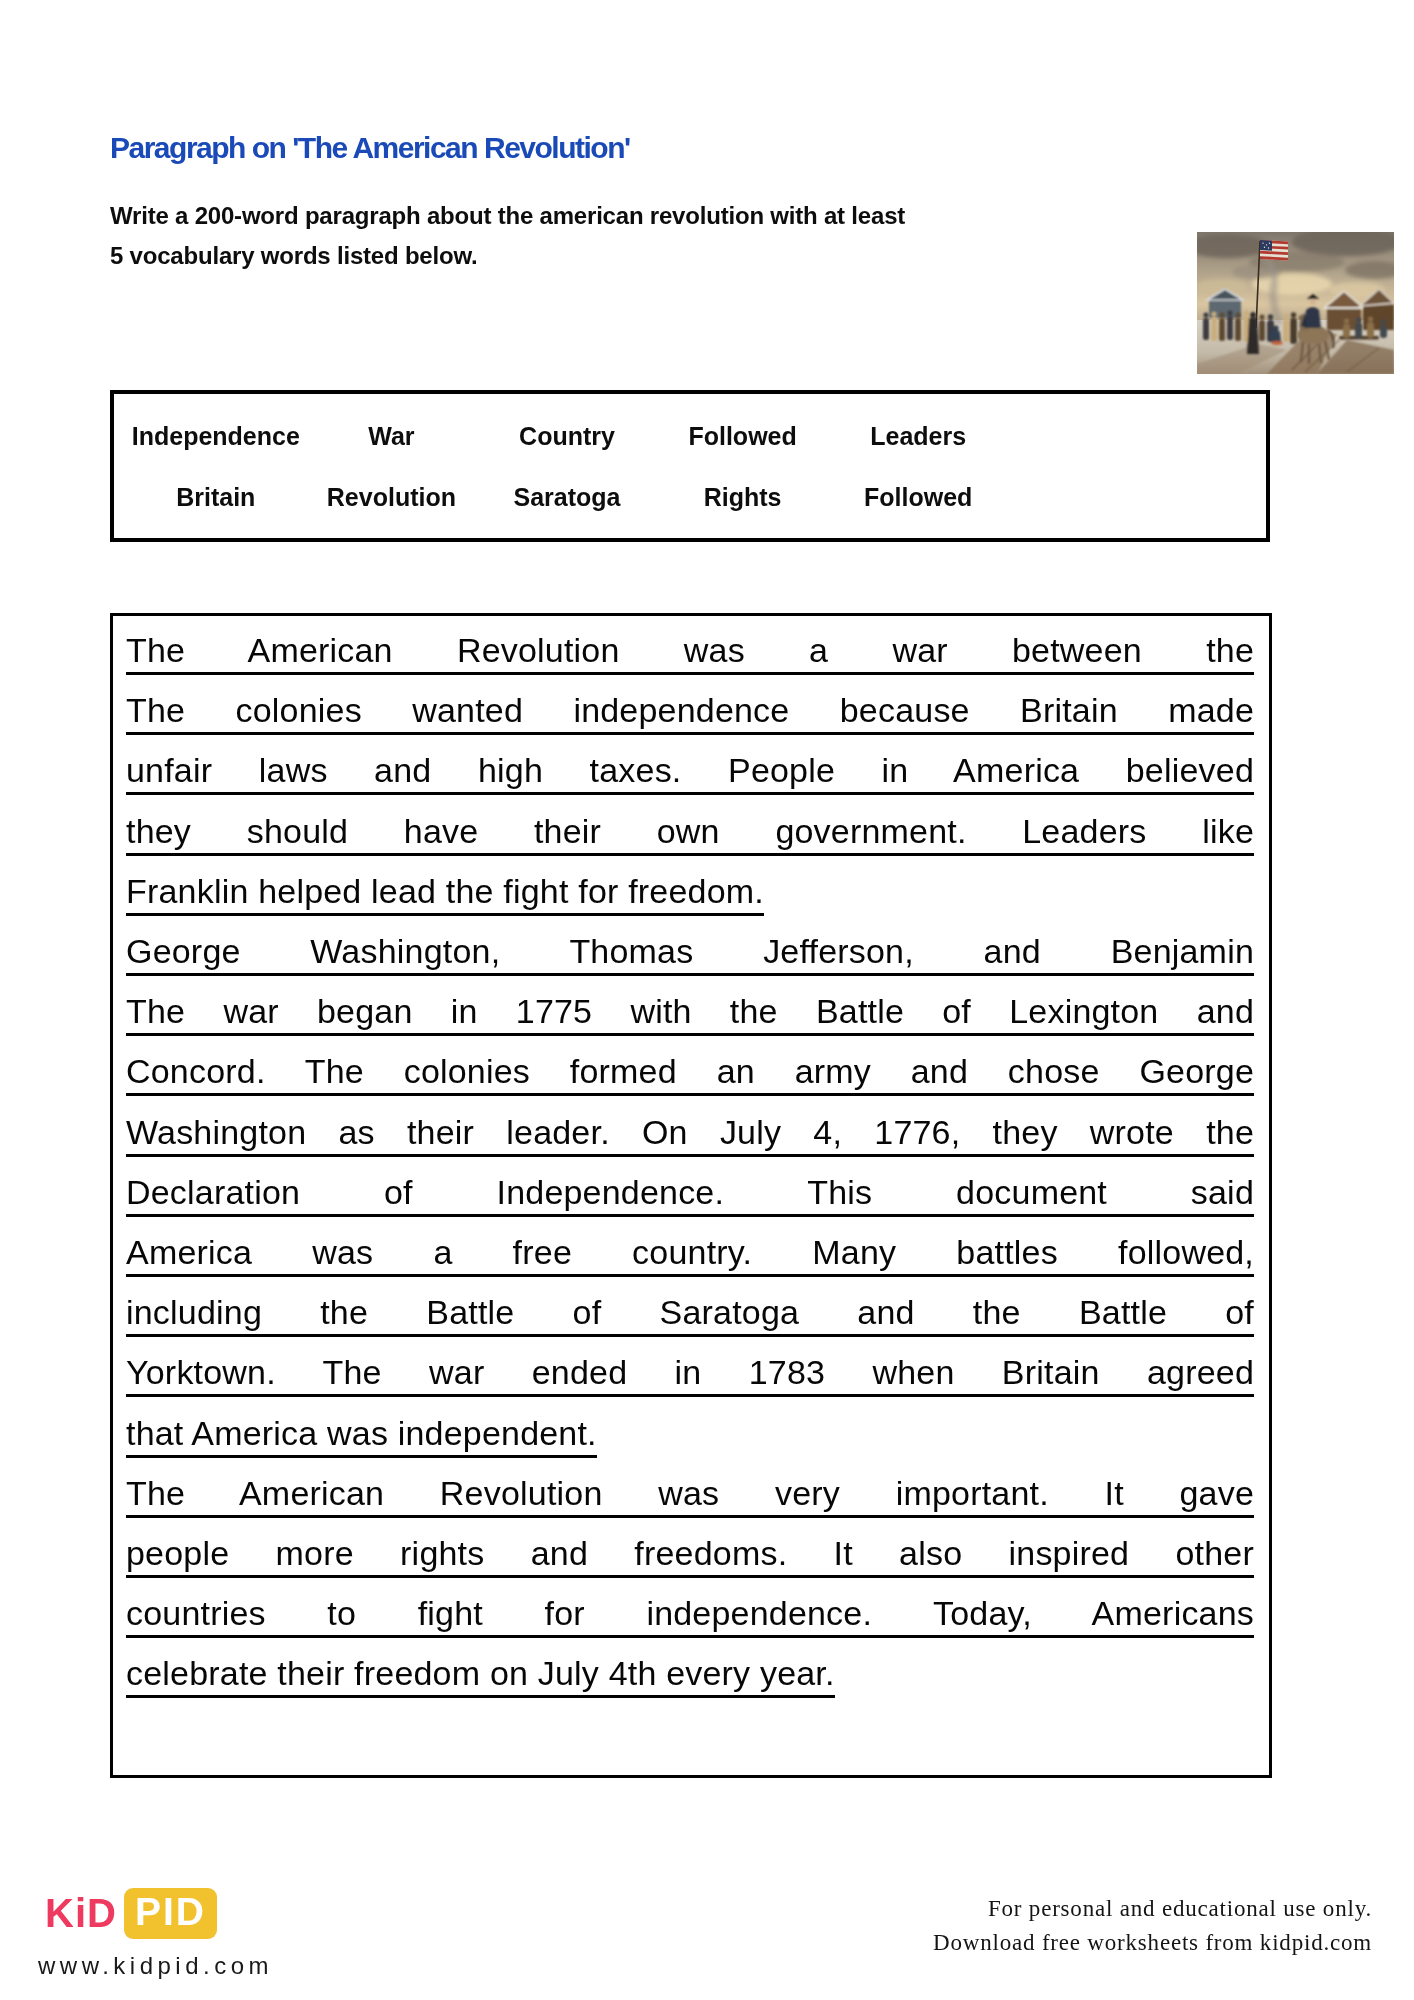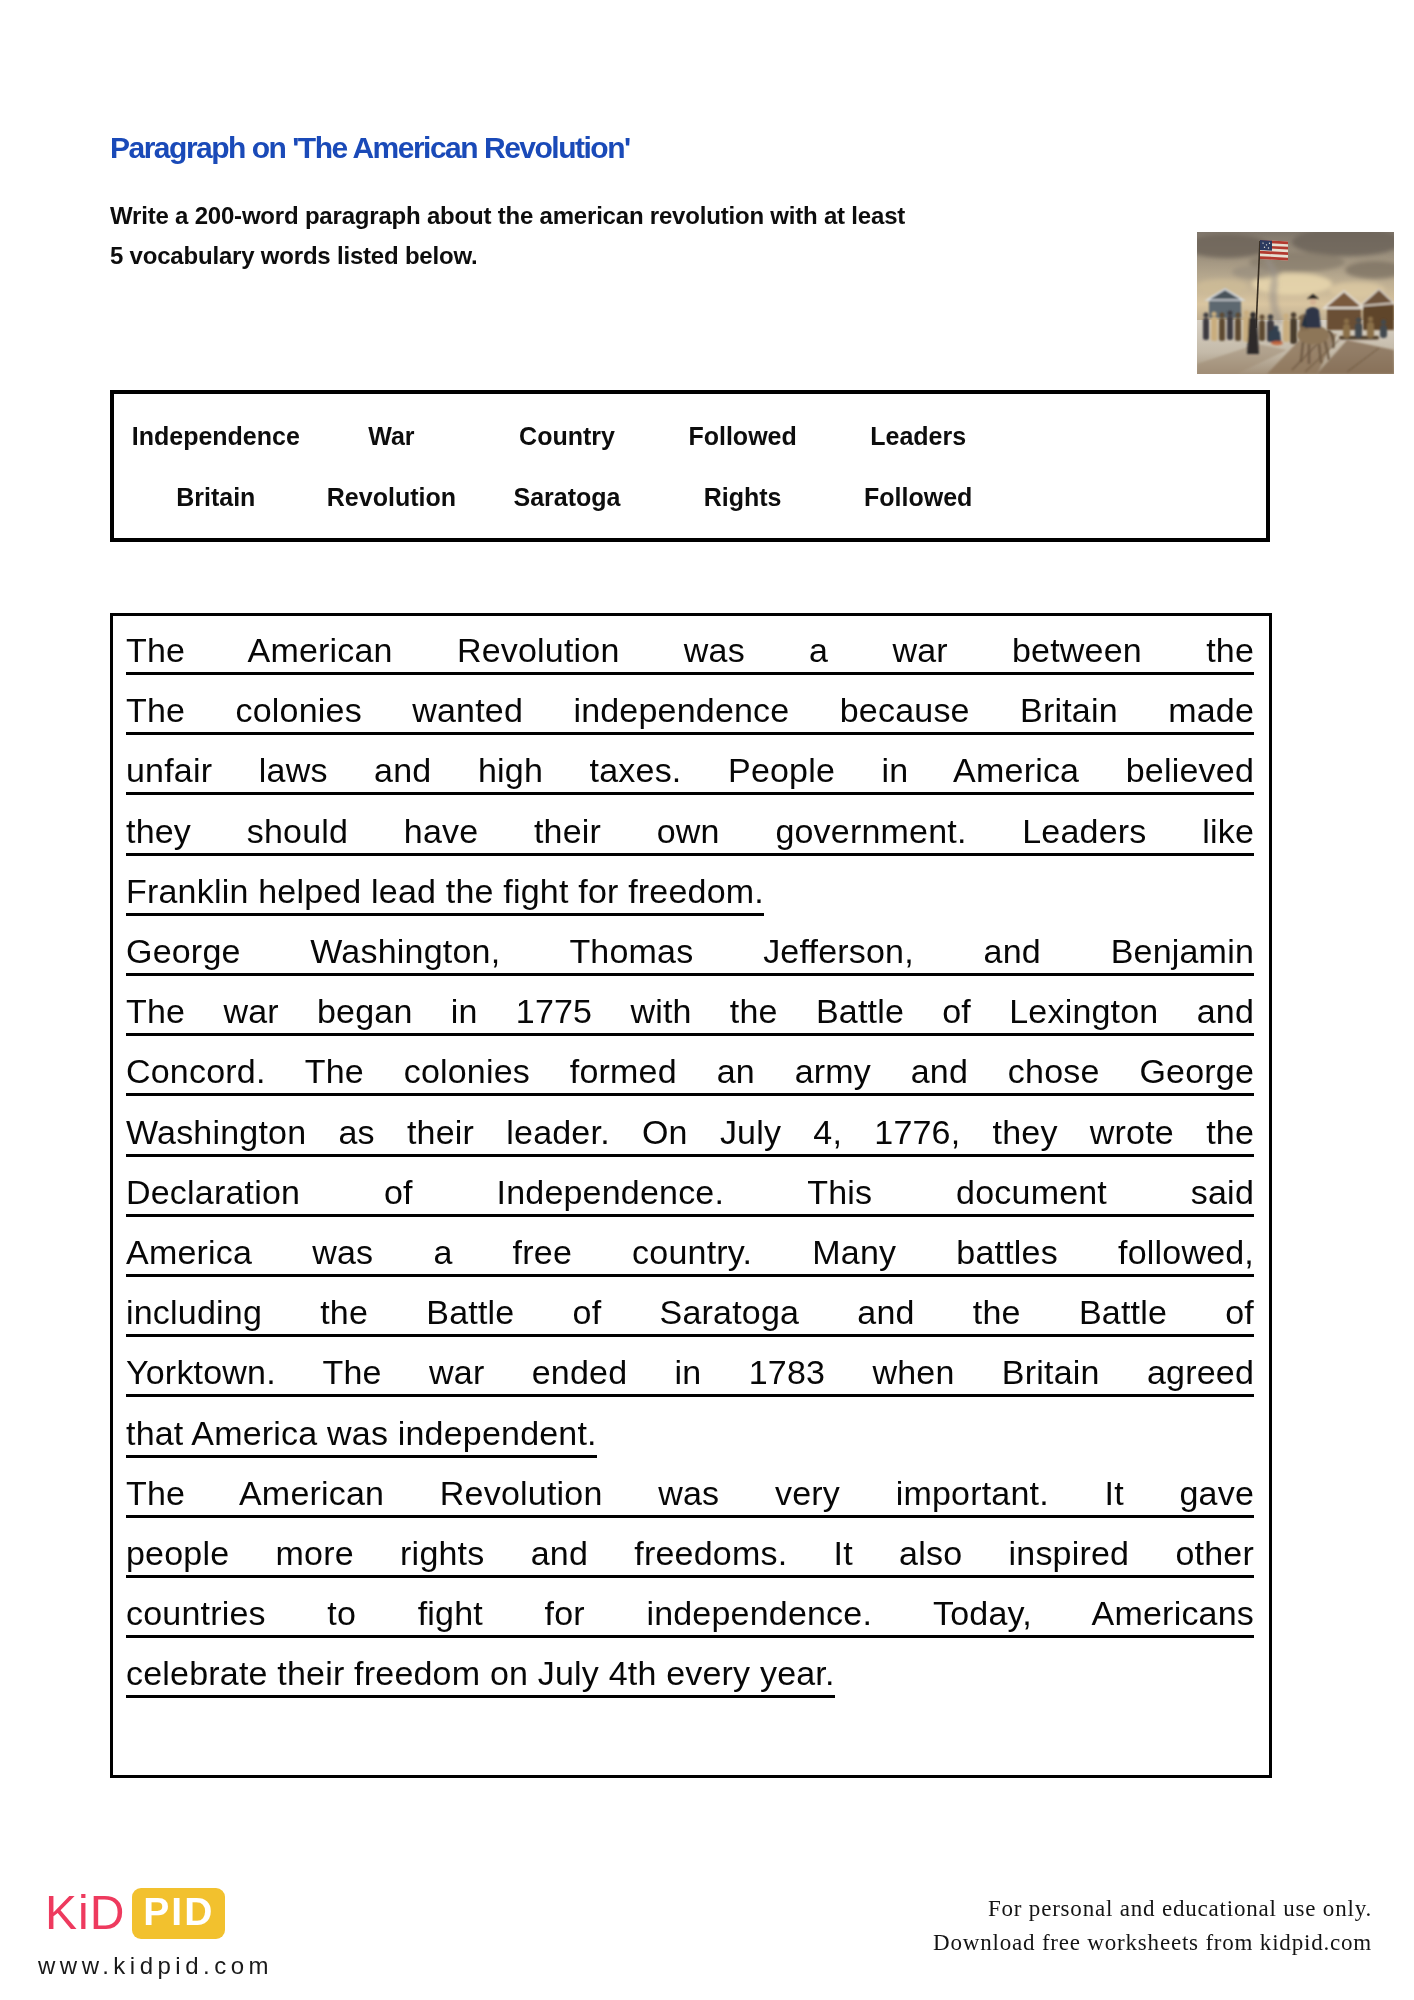--- a/index.html
+++ b/index.html
@@ -51,21 +51,21 @@
     font-size:34px; line-height:60.2px; color:#070707;
     text-align:justify; text-align-last:justify;
     white-space:nowrap; letter-spacing:0.2px;
   }
   .pline.end { text-align-last:left; }
   .pline > span { border-bottom:3px solid #000; padding-bottom:3px; }
 
   
   .logo { position:absolute; left:45px; top:1884px; display:flex; align-items:center; }
   .logo-kid {
-    font-size:48px; font-weight:400; color:#ee3a5e; letter-spacing:1px;
+    font-size:40px; font-weight:700; color:#ee3a5e; letter-spacing:1px;
     line-height:58px;
     text-align:right;
   }
   .logo-pid-box {
     background:#f2c12e; border-radius:9px; margin-left:7px;
     padding:2px 11px 5px 11px; display:inline-block;
   }
   .logo-pid { font-size:39px; font-weight:800; color:#ffffff; letter-spacing:2px; }
   .site-url {
     position:absolute; left:38px; top:1952px;

